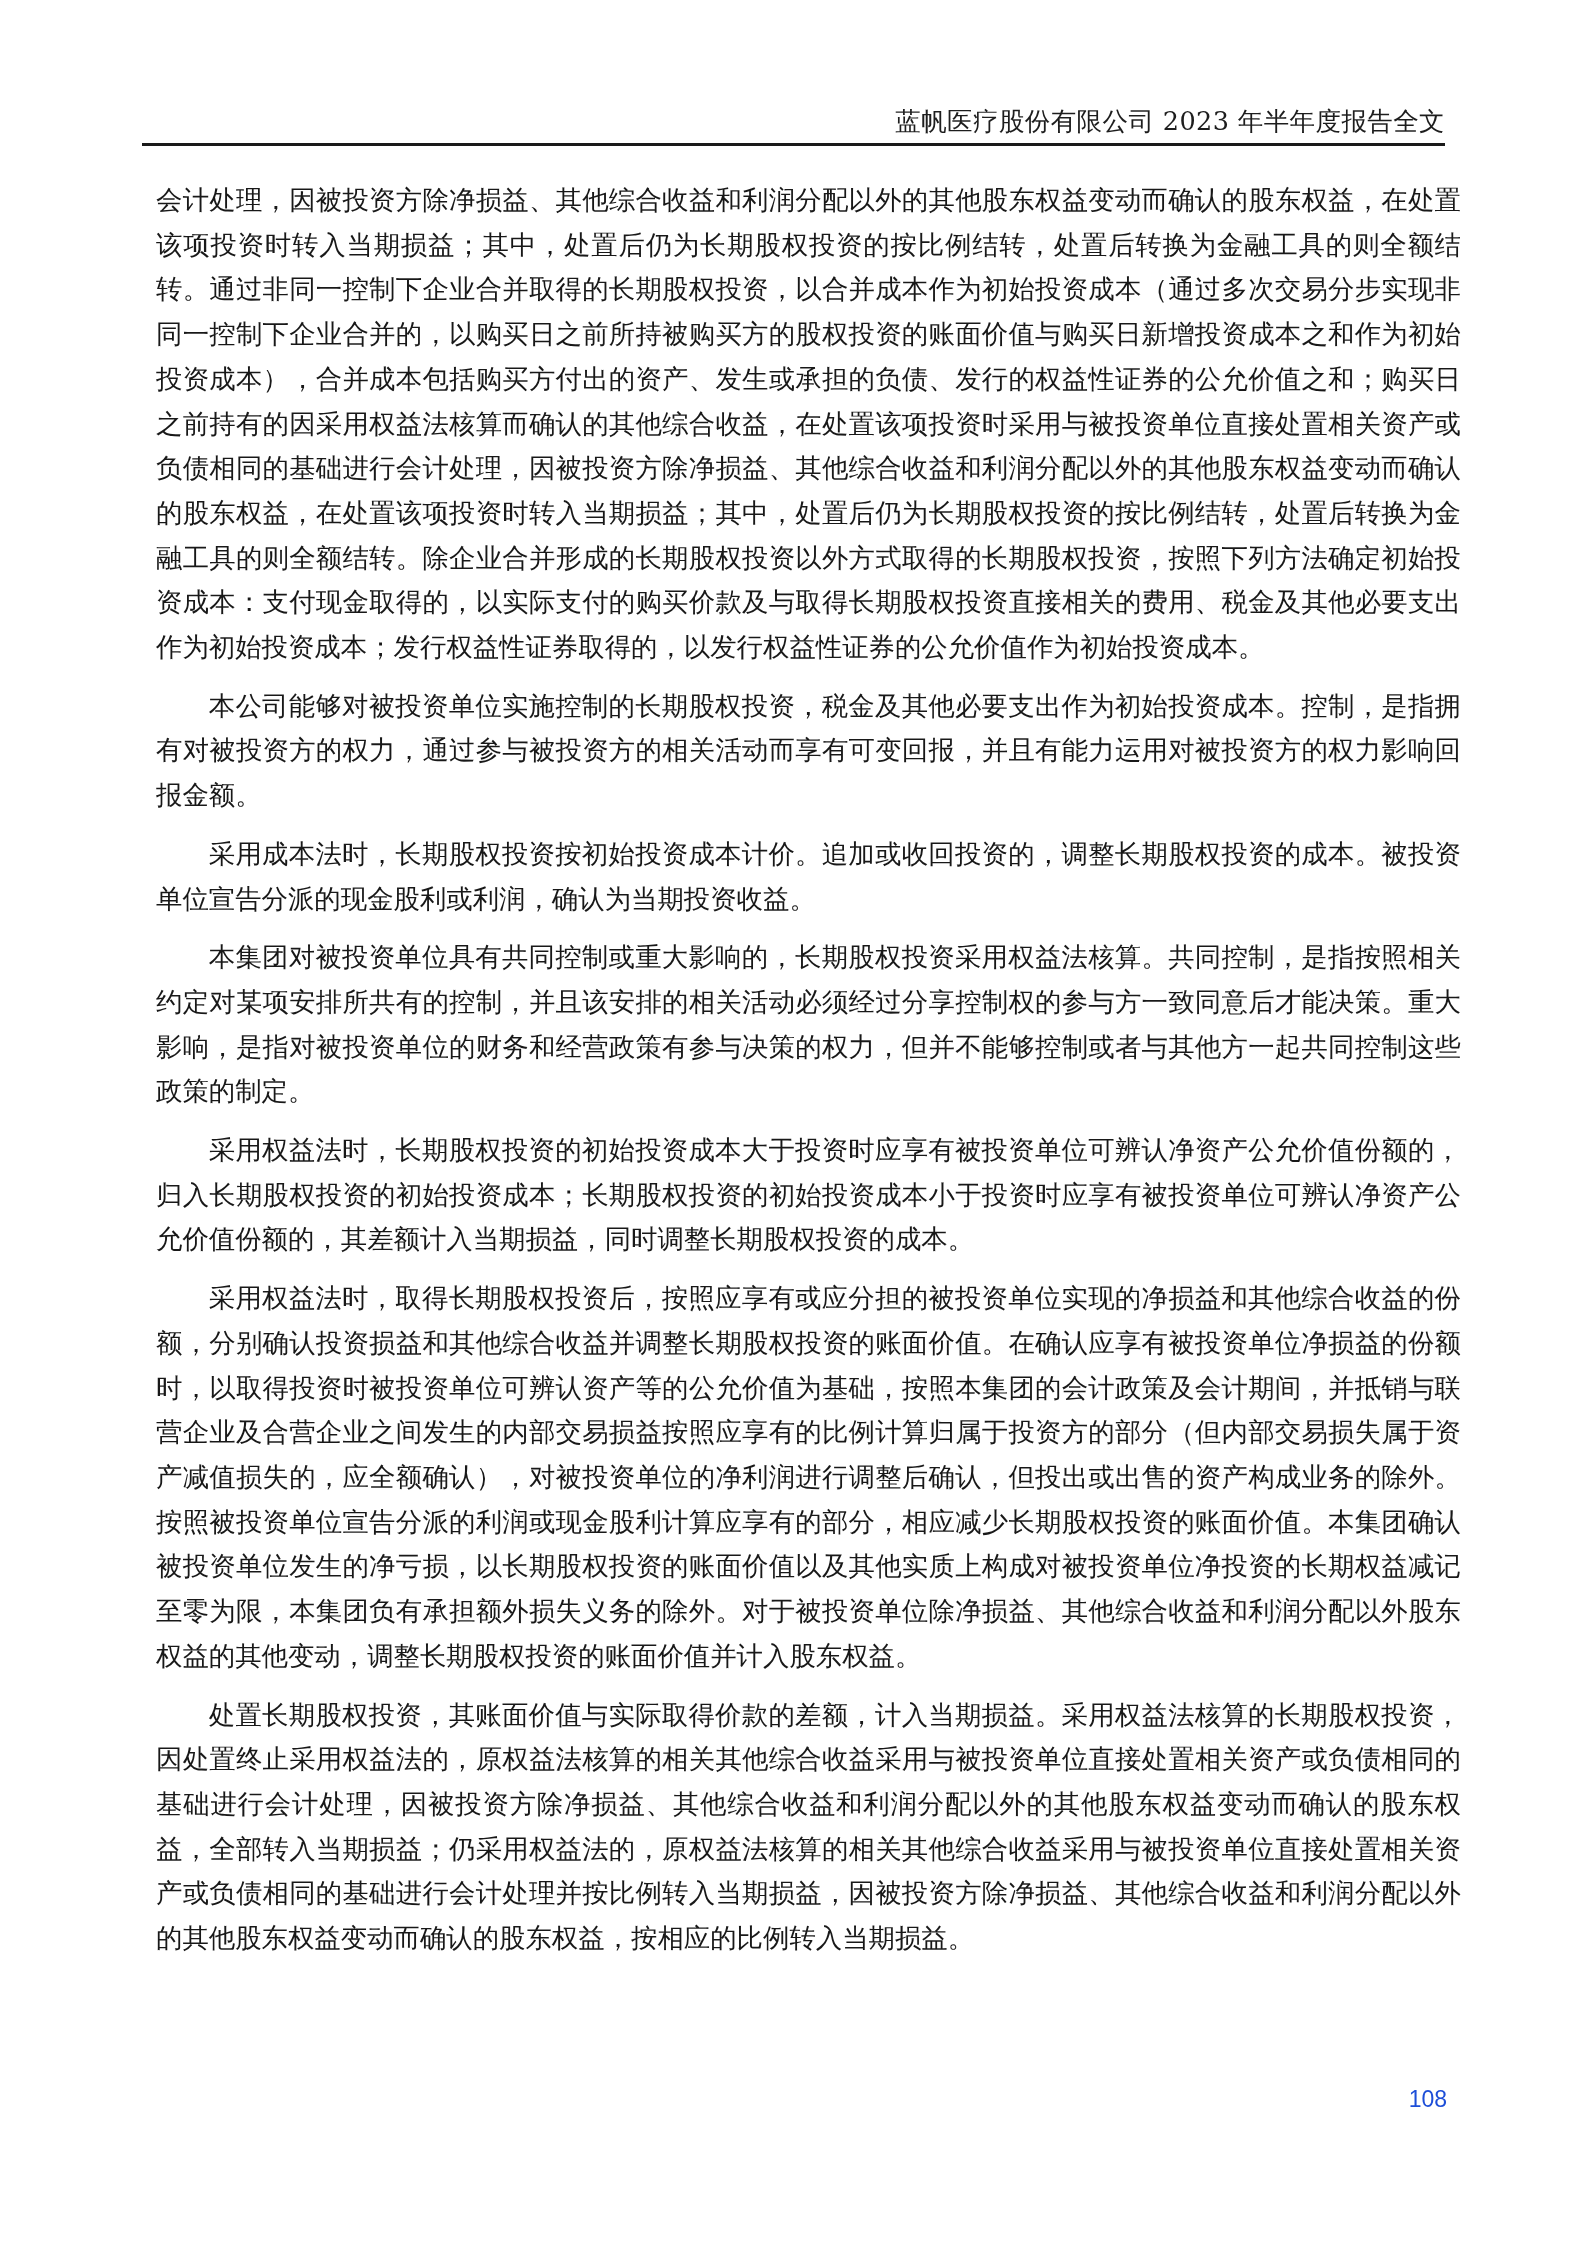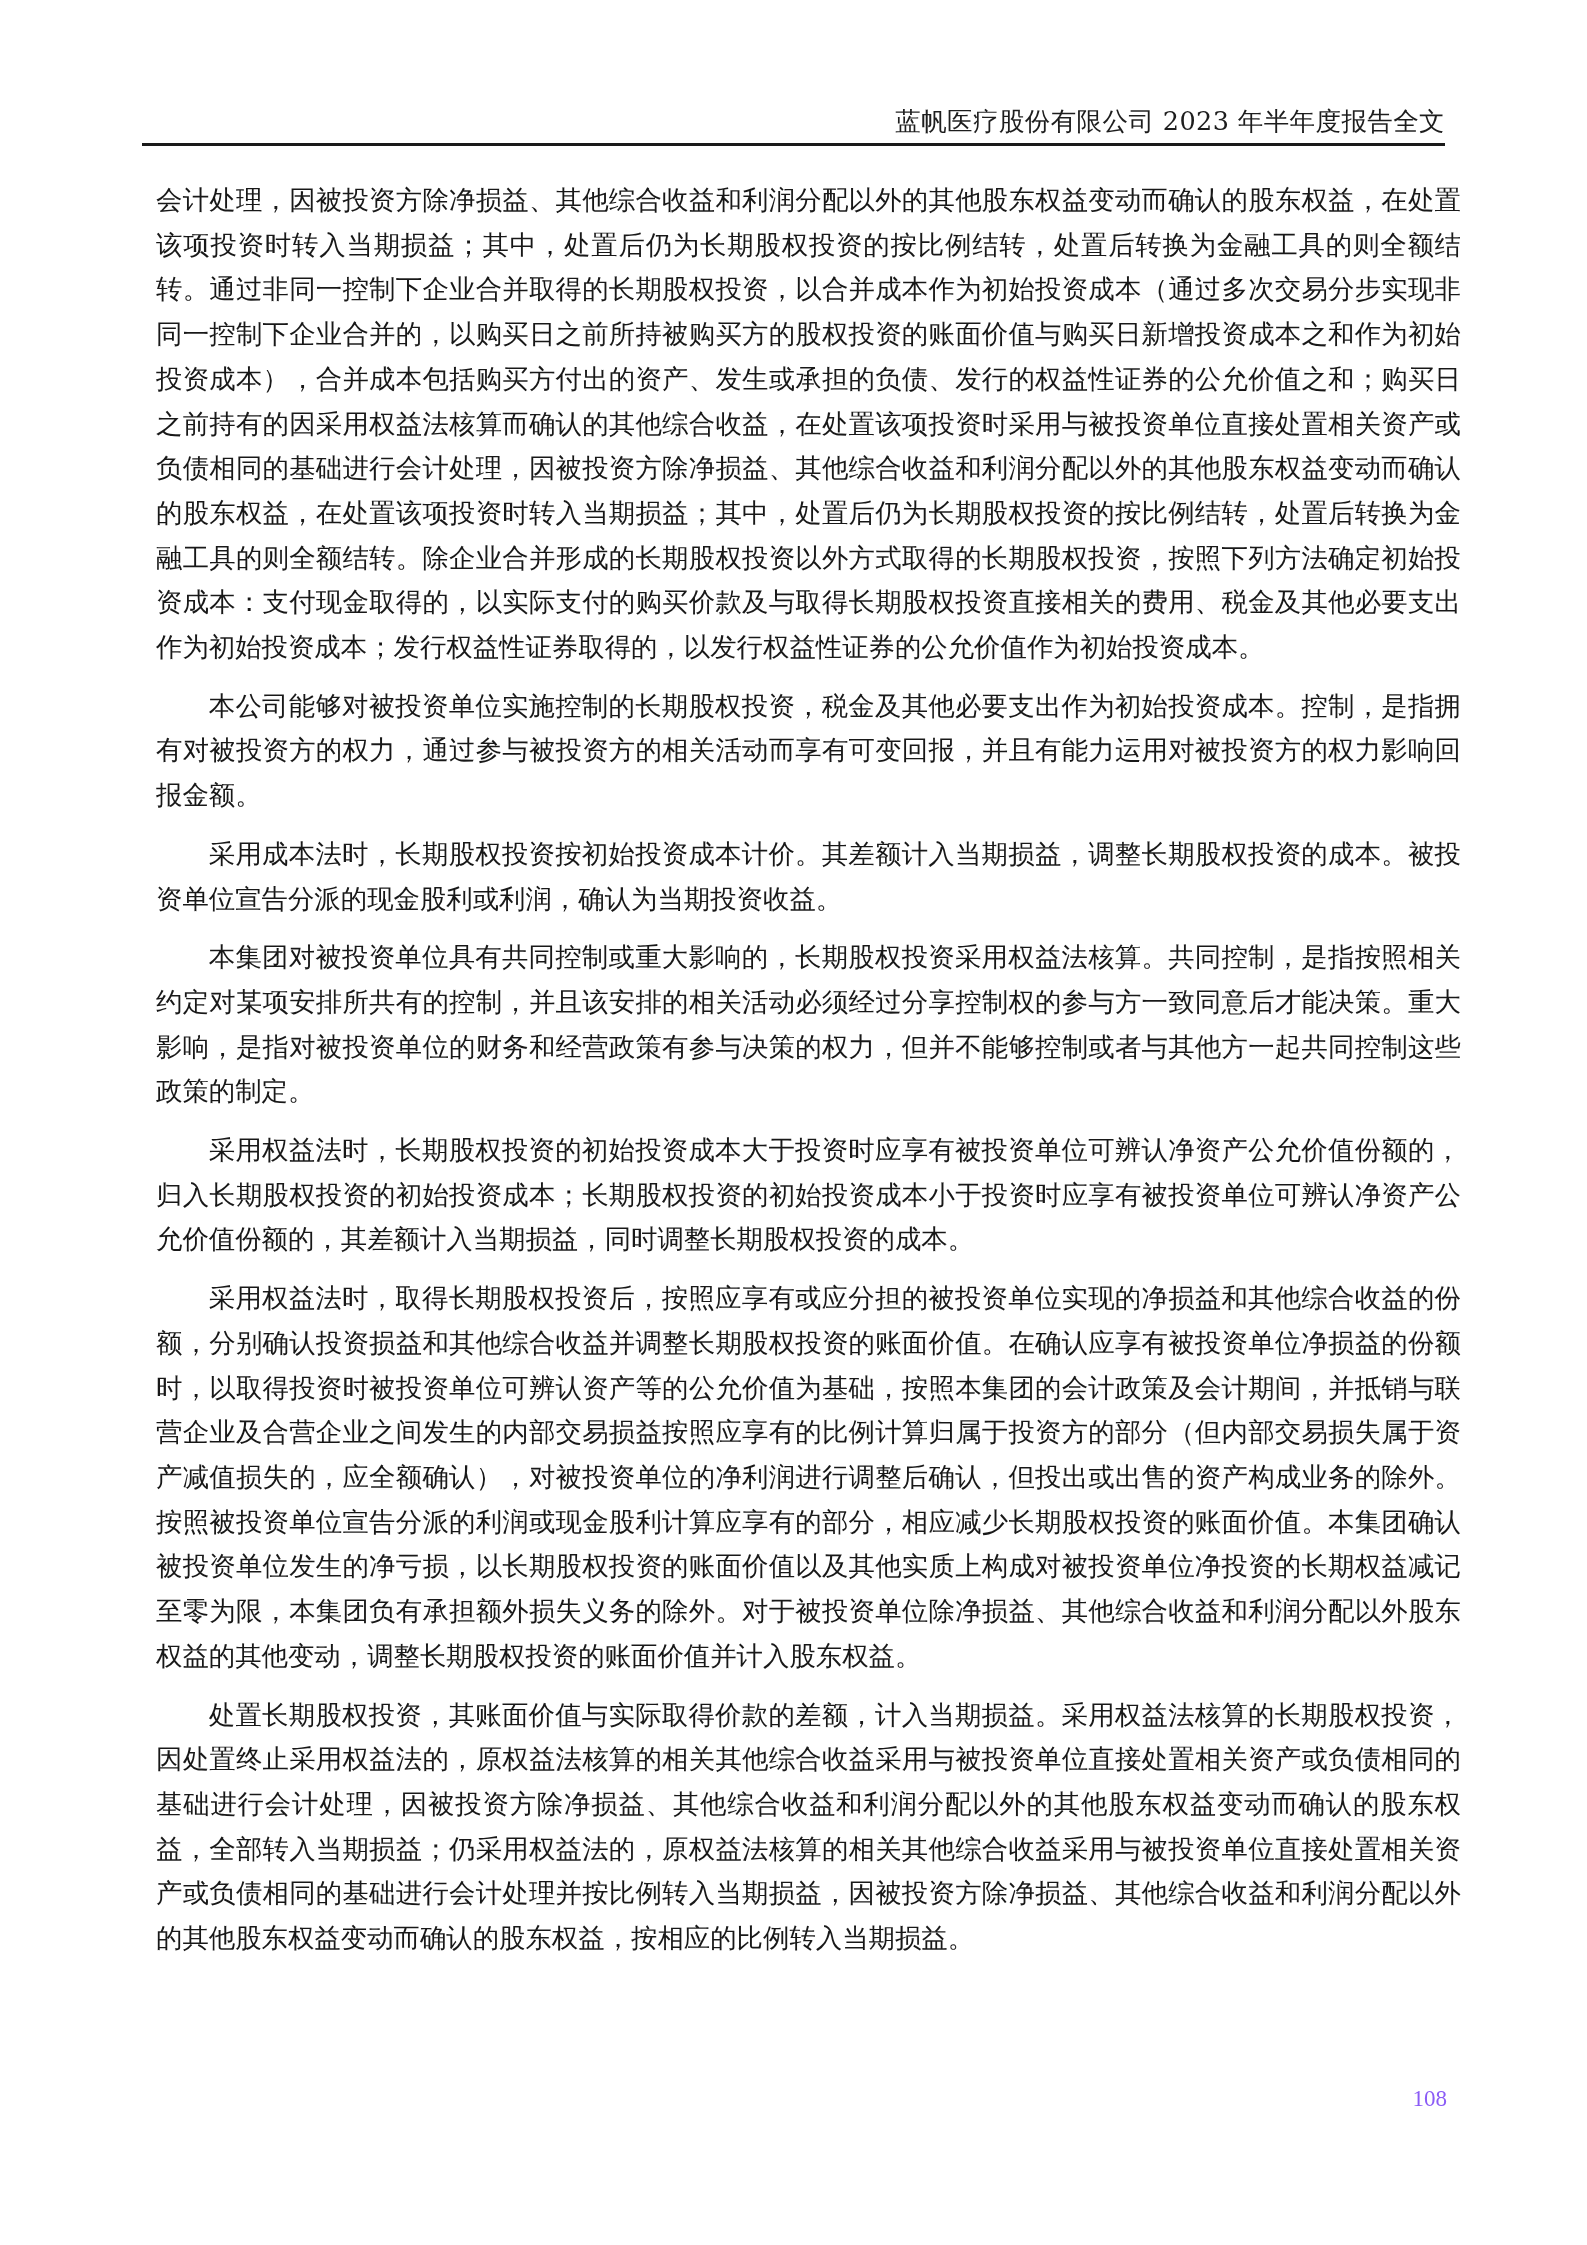--- a/index.html
+++ b/index.html
@@ -70,42 +70,42 @@
   
   .footer {
     position: absolute;
     left: 142px;
     top: 2086px;
     width: 1305px;
   }
   .page-number {
     text-align: right;
     font-size: 23px;
-    color: #8b5cf6;
-    font-family: Liberation Serif, serif;
+    color: #1d4ed8;
+    font-family: Liberation Sans, sans-serif;
   }
 </style>
 </head>
 <body>
 
 <div class="page">
 
   <div class="header">
     <div class="header-title">蓝帆医疗股份有限公司 2023 年半年度报告全文</div>
     <hr class="header-rule">
   </div>
 
   <div class="content">
     <p class="para">会计处理，因被投资方除净损益、其他综合收益和利润分配以外的其他股东权益变动而确认的股东权益，在处置该项投资时转入当期损益；其中，处置后仍为长期股权投资的按比例结转，处置后转换为金融工具的则全额结转。通过非同一控制下企业合并取得的长期股权投资，以合并成本作为初始投资成本（通过多次交易分步实现非同一控制下企业合并的，以购买日之前所持被购买方的股权投资的账面价值与购买日新增投资成本之和作为初始投资成本），合并成本包括购买方付出的资产、发生或承担的负债、发行的权益性证券的公允价值之和；购买日之前持有的因采用权益法核算而确认的其他综合收益，在处置该项投资时采用与被投资单位直接处置相关资产或负债相同的基础进行会计处理，因被投资方除净损益、其他综合收益和利润分配以外的其他股东权益变动而确认的股东权益，在处置该项投资时转入当期损益；其中，处置后仍为长期股权投资的按比例结转，处置后转换为金融工具的则全额结转。除企业合并形成的长期股权投资以外方式取得的长期股权投资，按照下列方法确定初始投资成本：支付现金取得的，以实际支付的购买价款及与取得长期股权投资直接相关的费用、税金及其他必要支出作为初始投资成本；发行权益性证券取得的，以发行权益性证券的公允价值作为初始投资成本。</p>
     <div class="gap-sm"></div>
 
     <p class="para indent">本公司能够对被投资单位实施控制的长期股权投资，税金及其他必要支出作为初始投资成本。控制，是指拥有对被投资方的权力，通过参与被投资方的相关活动而享有可变回报，并且有能力运用对被投资方的权力影响回报金额。</p>
     <div class="gap-sm"></div>
 
-    <p class="para indent">采用成本法时，长期股权投资按初始投资成本计价。其差额计入当期损益，调整长期股权投资的成本。被投资单位宣告分派的现金股利或利润，确认为当期投资收益。</p>
+    <p class="para indent">采用成本法时，长期股权投资按初始投资成本计价。追加或收回投资的，调整长期股权投资的成本。被投资单位宣告分派的现金股利或利润，确认为当期投资收益。</p>
     <div class="gap-sm"></div>
 
     <p class="para indent">本集团对被投资单位具有共同控制或重大影响的，长期股权投资采用权益法核算。共同控制，是指按照相关约定对某项安排所共有的控制，并且该安排的相关活动必须经过分享控制权的参与方一致同意后才能决策。重大影响，是指对被投资单位的财务和经营政策有参与决策的权力，但并不能够控制或者与其他方一起共同控制这些政策的制定。</p>
     <div class="gap-sm"></div>
 
     <p class="para indent">采用权益法时，长期股权投资的初始投资成本大于投资时应享有被投资单位可辨认净资产公允价值份额的，归入长期股权投资的初始投资成本；长期股权投资的初始投资成本小于投资时应享有被投资单位可辨认净资产公允价值份额的，其差额计入当期损益，同时调整长期股权投资的成本。</p>
     <div class="gap-sm"></div>
 
     <p class="para indent">采用权益法时，取得长期股权投资后，按照应享有或应分担的被投资单位实现的净损益和其他综合收益的份额，分别确认投资损益和其他综合收益并调整长期股权投资的账面价值。在确认应享有被投资单位净损益的份额时，以取得投资时被投资单位可辨认资产等的公允价值为基础，按照本集团的会计政策及会计期间，并抵销与联营企业及合营企业之间发生的内部交易损益按照应享有的比例计算归属于投资方的部分（但内部交易损失属于资产减值损失的，应全额确认），对被投资单位的净利润进行调整后确认，但投出或出售的资产构成业务的除外。按照被投资单位宣告分派的利润或现金股利计算应享有的部分，相应减少长期股权投资的账面价值。本集团确认被投资单位发生的净亏损，以长期股权投资的账面价值以及其他实质上构成对被投资单位净投资的长期权益减记至零为限，本集团负有承担额外损失义务的除外。对于被投资单位除净损益、其他综合收益和利润分配以外股东权益的其他变动，调整长期股权投资的账面价值并计入股东权益。</p>
     <div class="gap-sm"></div>

